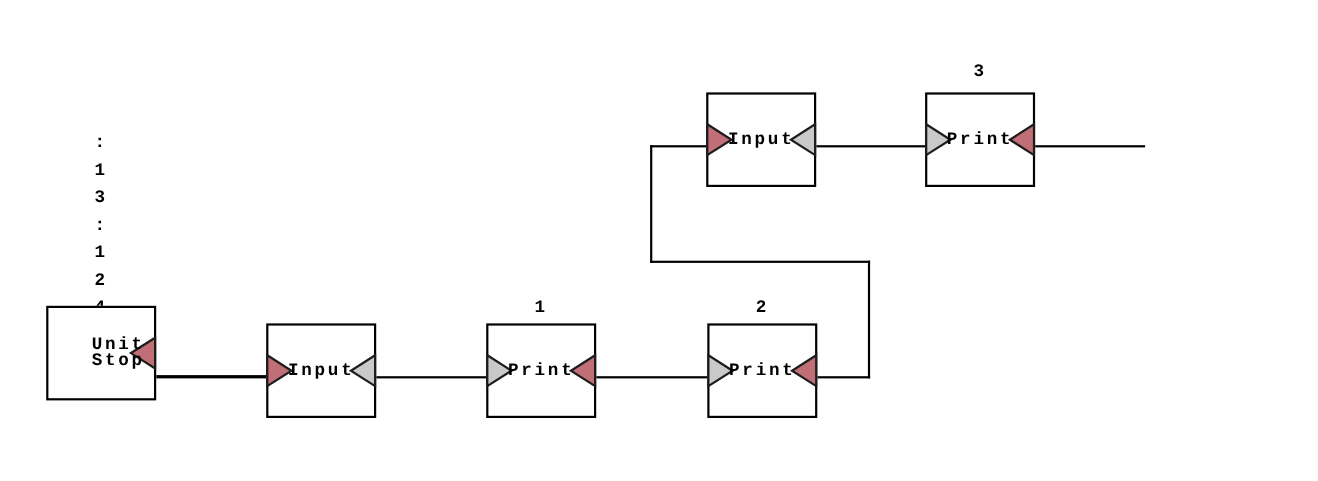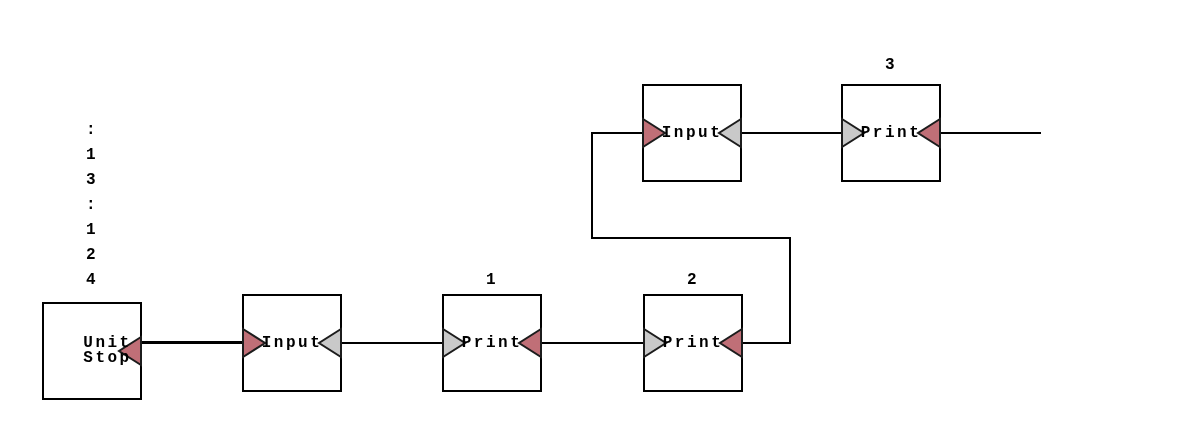--- a/index.html
+++ b/index.html
@@ -24,29 +24,29 @@
   #wire-p2-c     { left: 591px; top: 237px; width: 200px; height: 2px; }
   #wire-p2-d     { left: 591px; top: 132px; width:   2px; height: 107px; }
   #wire-p2-e     { left: 591px; top: 132px; width:  51px; height: 2px; }
   #wire-in2-p3   { left: 742px; top: 132px; width:  99px; height: 2px; }
   #wire-p3-stop  { left: 941px; top: 132px; width: 100px; height: 2px; }
 
   
   .node {
     position: absolute;
     width: 100px;
-    height: 98px;
+    height: 86px;
     box-sizing: border-box;
     border: 2px solid #000000;
     background: #ffffff;
     display: flex;
     align-items: center;
     justify-content: center;
   }
-  #node-unit-test { left:   42px; top: 302px; padding-left: 31px; }
+  #node-unit-test { left:   42px; top: 278px; padding-left: 31px; }
   #node-input-1   { left:  242px; top: 294px; }
   #node-print-1   { left:  442px; top: 294px; }
   #node-print-2   { left:  643px; top: 294px; }
   #node-input-2   { left:  642px; top:  84px; }
   #node-print-3   { left:  841px; top:  84px; }
   #node-stop      { left: 1041px; top:  84px; }
 
   .label {
     font-size: 16px;
     letter-spacing: 2.5px;

